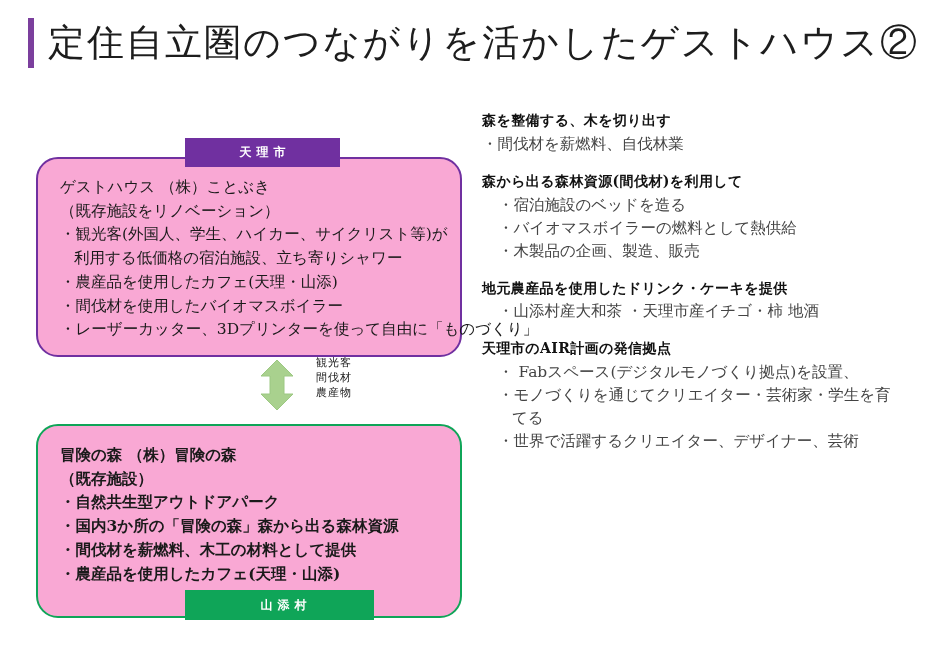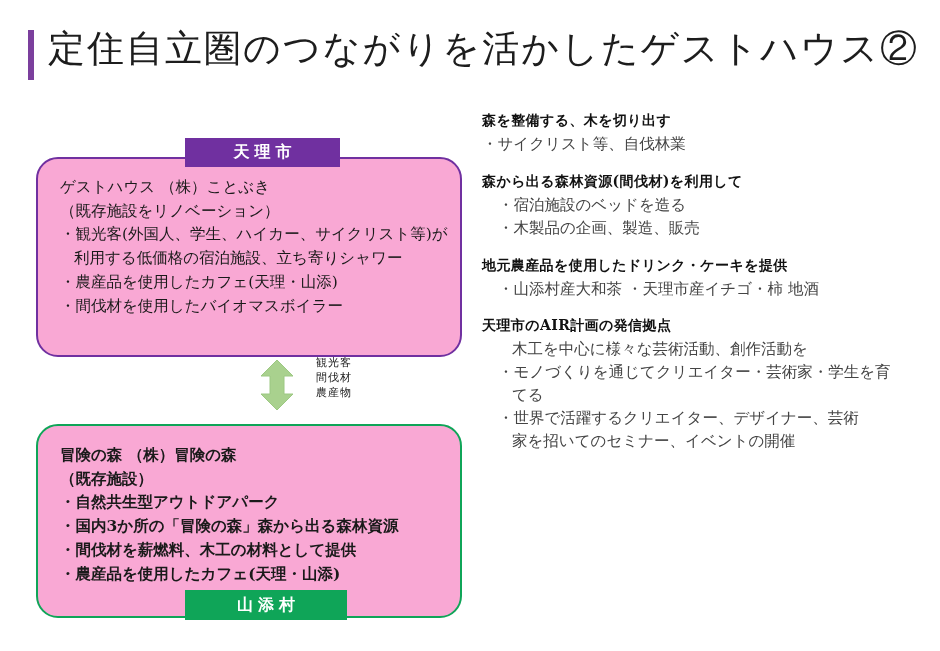--- a/index.html
+++ b/index.html
@@ -13,25 +13,25 @@
     position: relative;
     overflow: hidden;
     font-family: "DejaVu Sans", "Liberation Sans", sans-serif;
     color: #1a1a1a;
   }
 
   
   .title-row {
     position: absolute;
     left: 28px;
-    top: 30px;
+    top: 12px;
     width: 890px;
     height: 62px;
     display: flex;
-    align-items: flex-start;
+    align-items: center;
   }
   .title-bar {
     width: 6px;
     height: 50px;
     background: #7B3F9D;
     margin-right: 14px;
     flex: 0 0 auto;
   }
   .title-text {
     font-size: 37px;
@@ -51,39 +51,40 @@
     height: 490px;
   }
 
   .tag {
     position: absolute;
     z-index: 3;
     display: flex;
     align-items: center;
     justify-content: center;
     color: #ffffff;
-    font-size: 16px;
+    font-size: 12px;
     letter-spacing: 5px;
     font-family: "DejaVu Serif", "Liberation Serif", serif;
     font-weight: bold;
     text-indent: 5px;
   }
   .tag-purple {
     left: 149px;
     top: 0px;
     width: 155px;
     height: 29px;
     background: #7030A0;
   }
   .tag-green {
     left: 149px;
     top: 452px;
-    width: 162px;
+    width: 181px;
     height: 30px;
     background: #0FA558;
+    padding-left: 8px;
   }
 
   .panel {
     position: absolute;
     left: 0;
     width: 426px;
     box-sizing: border-box;
     background: #f9a8d4;
     z-index: 2;
   }
@@ -184,20 +185,21 @@
   </div>
 
   <div class="panel panel-purple">
     <div class="panel-body">
       <span class="ln">ゲストハウス （株）ことぶき</span>
       <span class="ln">（既存施設をリノベーション）</span>
       <span class="ln">・観光客(外国人、学生、ハイカー、サイクリスト等)が</span>
       <span class="ln ind">利用する低価格の宿泊施設、立ち寄りシャワー</span>
       <span class="ln">・農産品を使用したカフェ(天理・山添)</span>
       <span class="ln">・間伐材を使用したバイオマスボイラー</span>
+      <span class="ln">・レーザーカッター、3Dプリンターを使って自由に「ものづくり」</span>
     </div>
   </div>
 
   <div class="arrow-wrap">
     <svg class="arrow-svg" width="46" height="52" viewBox="0 0 46 52">
       <polygon points="23,1 39,17 30,17 30,35 39,35 23,51 7,35 16,35 16,17 7,17" fill="#A9D18E" stroke="#9CC882" stroke-width="1"></polygon>
     </svg>
     <div class="arrow-labels">
       <span>観光客</span>
       <span>間伐材</span>
@@ -219,42 +221,42 @@
   <div class="tag tag-green">
     <span>山添村</span>
   </div>
 </div>
 
 <div class="right-col">
 
   <div class="sec">
     <div class="sec-head">森を整備する、木を切り出す</div>
     <div class="sec-items">
-      <span class="it">・サイクリスト等、自伐林業</span>
+      <span class="it">・間伐材を薪燃料、自伐林業</span>
     </div>
   </div>
 
   <div class="sec">
     <div class="sec-head">森から出る森林資源(間伐材)を利用して</div>
     <div class="sec-items">
       <span class="it pad">・宿泊施設のベッドを造る</span>
+      <span class="it pad">・バイオマスボイラーの燃料として熱供給</span>
       <span class="it pad">・木製品の企画、製造、販売</span>
     </div>
   </div>
 
   <div class="sec">
     <div class="sec-head">地元農産品を使用したドリンク・ケーキを提供</div>
     <div class="sec-items">
       <span class="it pad">・山添村産大和茶  ・天理市産イチゴ・柿  地酒</span>
     </div>
   </div>
 
   <div class="sec">
     <div class="sec-head">天理市のAIR計画の発信拠点</div>
     <div class="sec-items">
-      <span class="it cont">木工を中心に様々な芸術活動、創作活動を</span>
+      <span class="it pad">・ Fabスペース(デジタルモノづくり拠点)を設置、</span>
       <span class="it pad">・モノづくりを通じてクリエイター・芸術家・学生を育</span>
       <span class="it cont">てる</span>
       <span class="it pad">・世界で活躍するクリエイター、デザイナー、芸術</span>
-      <span class="it cont">家を招いてのセミナー、イベントの開催</span>
     </div>
   </div>
 </div>
 
 </body></html>

